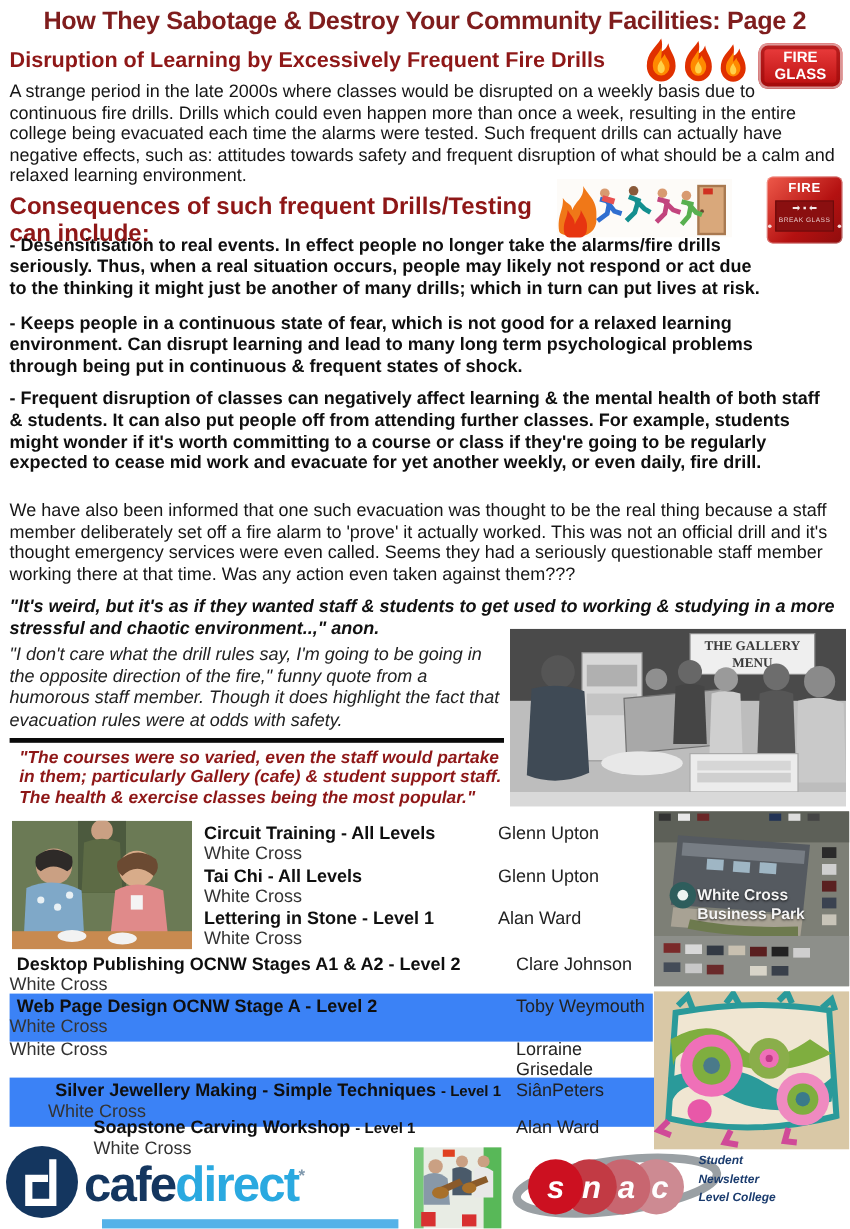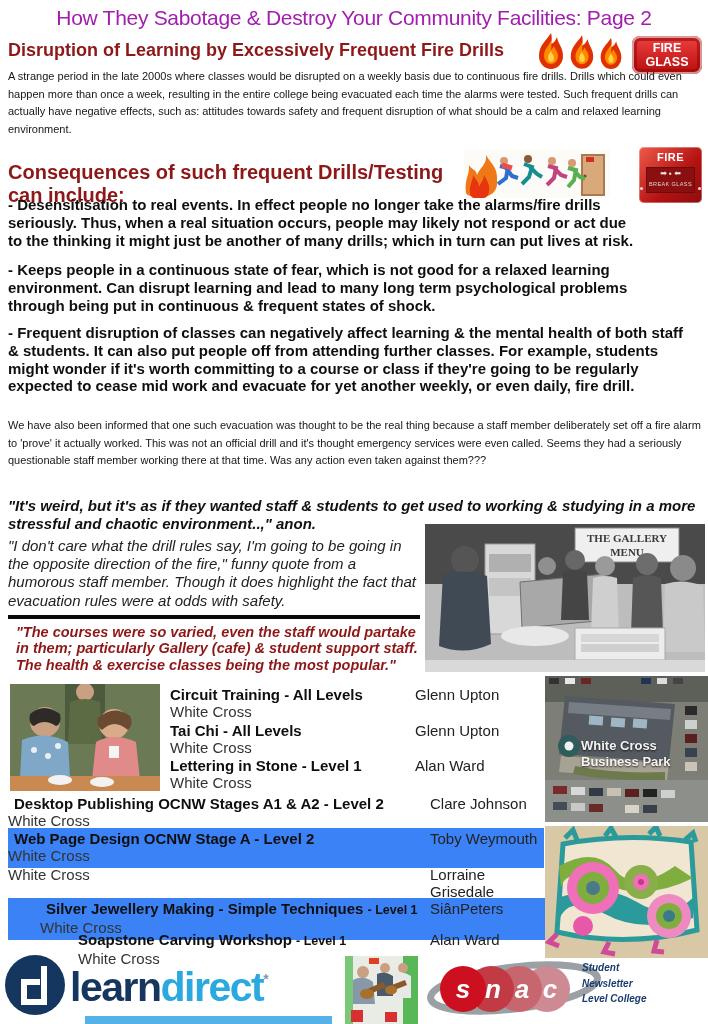--- a/index.html
+++ b/index.html
@@ -1,29 +1,29 @@
 <!DOCTYPE html>
 <html><head>
 <meta charset="utf-8">
 <style>
   html,body{margin:0;padding:0;background:#fff;}
   .page{
     position:relative;width:708px;height:1024px;background:#fff;overflow:hidden;
     font-family:"Liberation Sans","DejaVu Sans",sans-serif;color:#111;
   }
   .abs{position:absolute;}
-  .page-title{top:6px;left:0;width:708px;text-align:center;font-size:21px;font-weight:normal;color:#a21caf;letter-spacing:-0.3px;}
+  .page-title{top:6px;left:0;width:708px;text-align:center;font-size:21px;font-weight:bold;color:#7f1d1d;letter-spacing:-0.3px;}
   .section-heading{top:40px;left:8px;width:540px;font-size:18px;font-weight:bold;color:#8e1717;}
   .flames{top:34px;left:536px;width:92px;height:40px;display:flex;align-items:flex-end;gap:2px;}
   .fire-alarm-badge{
     top:36px;left:632px;width:70px;height:38px;border-radius:8px;
     background:linear-gradient(#ee4040,#b80d0d);box-shadow:inset 0 0 0 2px rgba(255,255,255,.55), inset 0 0 0 5px rgba(150,10,10,.6);
     color:#fff;font-weight:bold;font-size:12.5px;line-height:14px;text-align:center;display:flex;flex-direction:column;justify-content:center;
   }
-  .body-text{font-size:11px;line-height:17.6px;color:#161616;}
+  .body-text{font-size:15px;line-height:17.6px;color:#161616;}
   .intro{top:68px;left:8px;width:694px;}
   .consequences{top:161px;left:8px;width:460px;font-size:20px;font-weight:bold;color:#8e1717;}
   .evac-clipart{top:149px;left:464px;width:146px;height:49px;}
   .break-glass{top:147px;left:639px;width:63px;height:56px;border-radius:5px;
     background:linear-gradient(135deg,#ef5a4a,#b41111 60%,#8f0d0d);box-shadow:inset 0 0 0 1px rgba(255,255,255,.35);
     text-align:center;}
   .break-glass .bg-fire{color:#fff;font-weight:bold;font-size:11px;margin-top:4px;letter-spacing:.5px;}
   .bg-panel{margin:4px auto 0;width:49px;height:26px;background:#8a0f10;box-shadow:inset 0 0 0 1px #6d0a0a;position:relative;}
   .bg-arrows{color:#f4e9e9;font-size:8px;line-height:14px;}
   .bg-label{color:#e9caca;font-size:5.5px;letter-spacing:.4px;}
@@ -312,21 +312,21 @@
   </div>
 
   <div class="abs learndirect">
     <span>
       <svg width="62" height="62" viewBox="0 0 62 62">
         <circle cx="31" cy="31" r="30" fill="#14365f"></circle>
         <path d="M40 12 L40 48 L20 48 L20 28 L36 28" fill="none" stroke="#ffffff" stroke-width="6"></path>
       </svg>
     </span>
     <span class="ld-text">
-      <span class="ld-learn">learn</span><span class="ld-direct">direct</span><span class="ld-mark">*</span>
+      <span class="ld-learn">cafe</span><span class="ld-direct">direct</span><span class="ld-mark">*</span>
     </span>
   </div>
   <div class="abs ld-bar"></div>
 
   <div class="abs guitar-photo">
     <svg width="73" height="68" viewBox="0 0 73 68">
       <rect width="73" height="68" fill="#e8ece4"></rect>
       <rect x="58" y="0" width="15" height="68" fill="#58b858"></rect>
       <rect x="0" y="0" width="8" height="68" fill="#78c878"></rect>
       <rect x="24" y="2" width="10" height="6" fill="#e04020"></rect>

